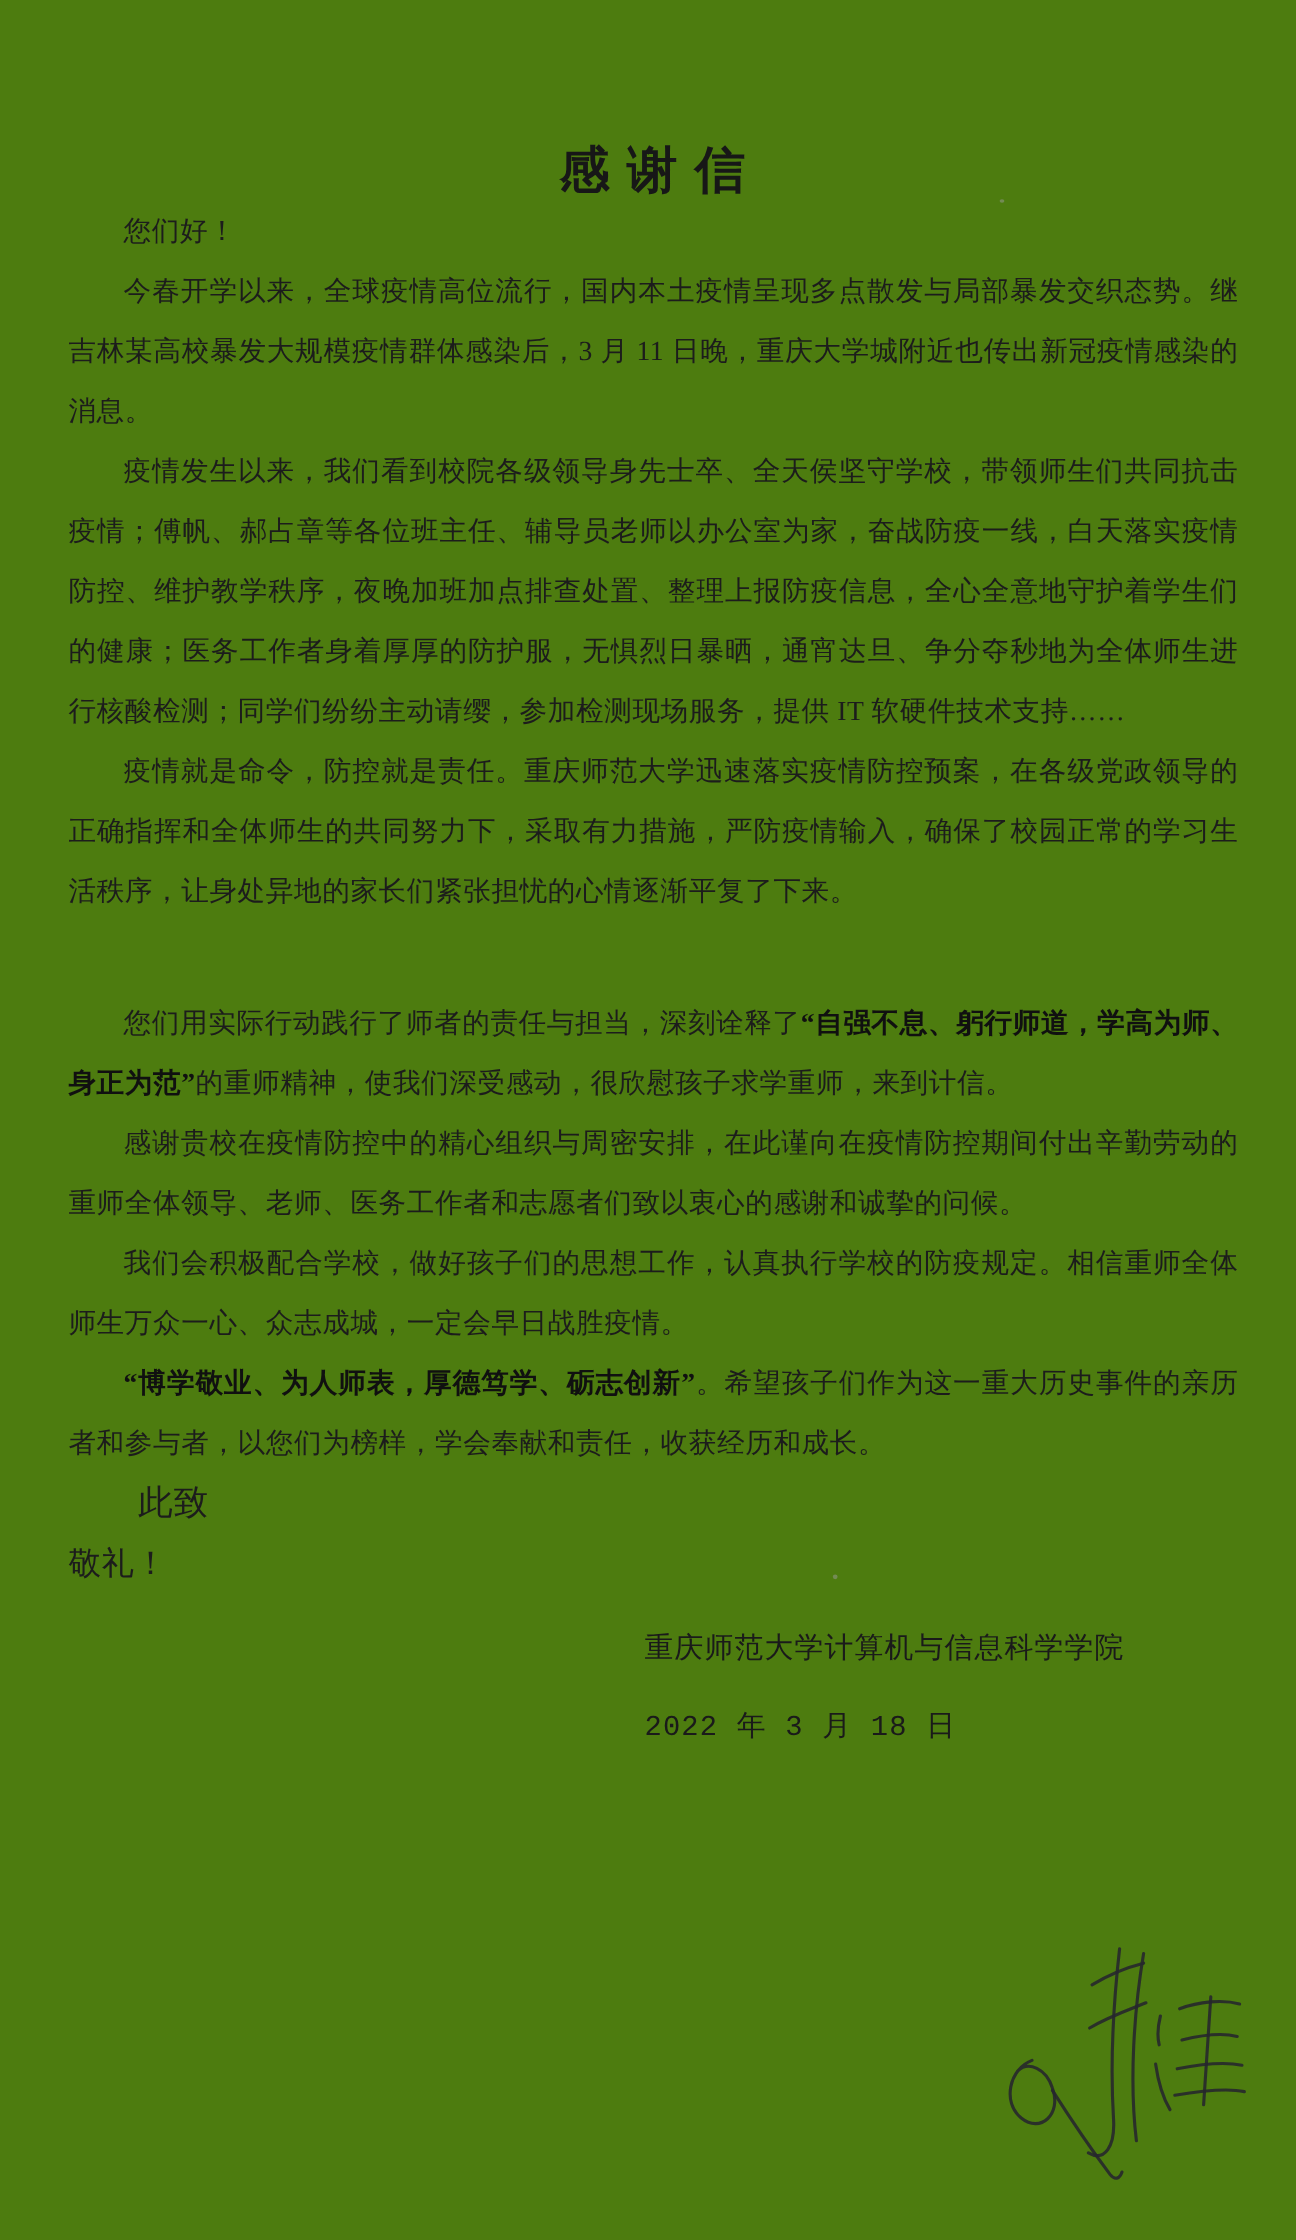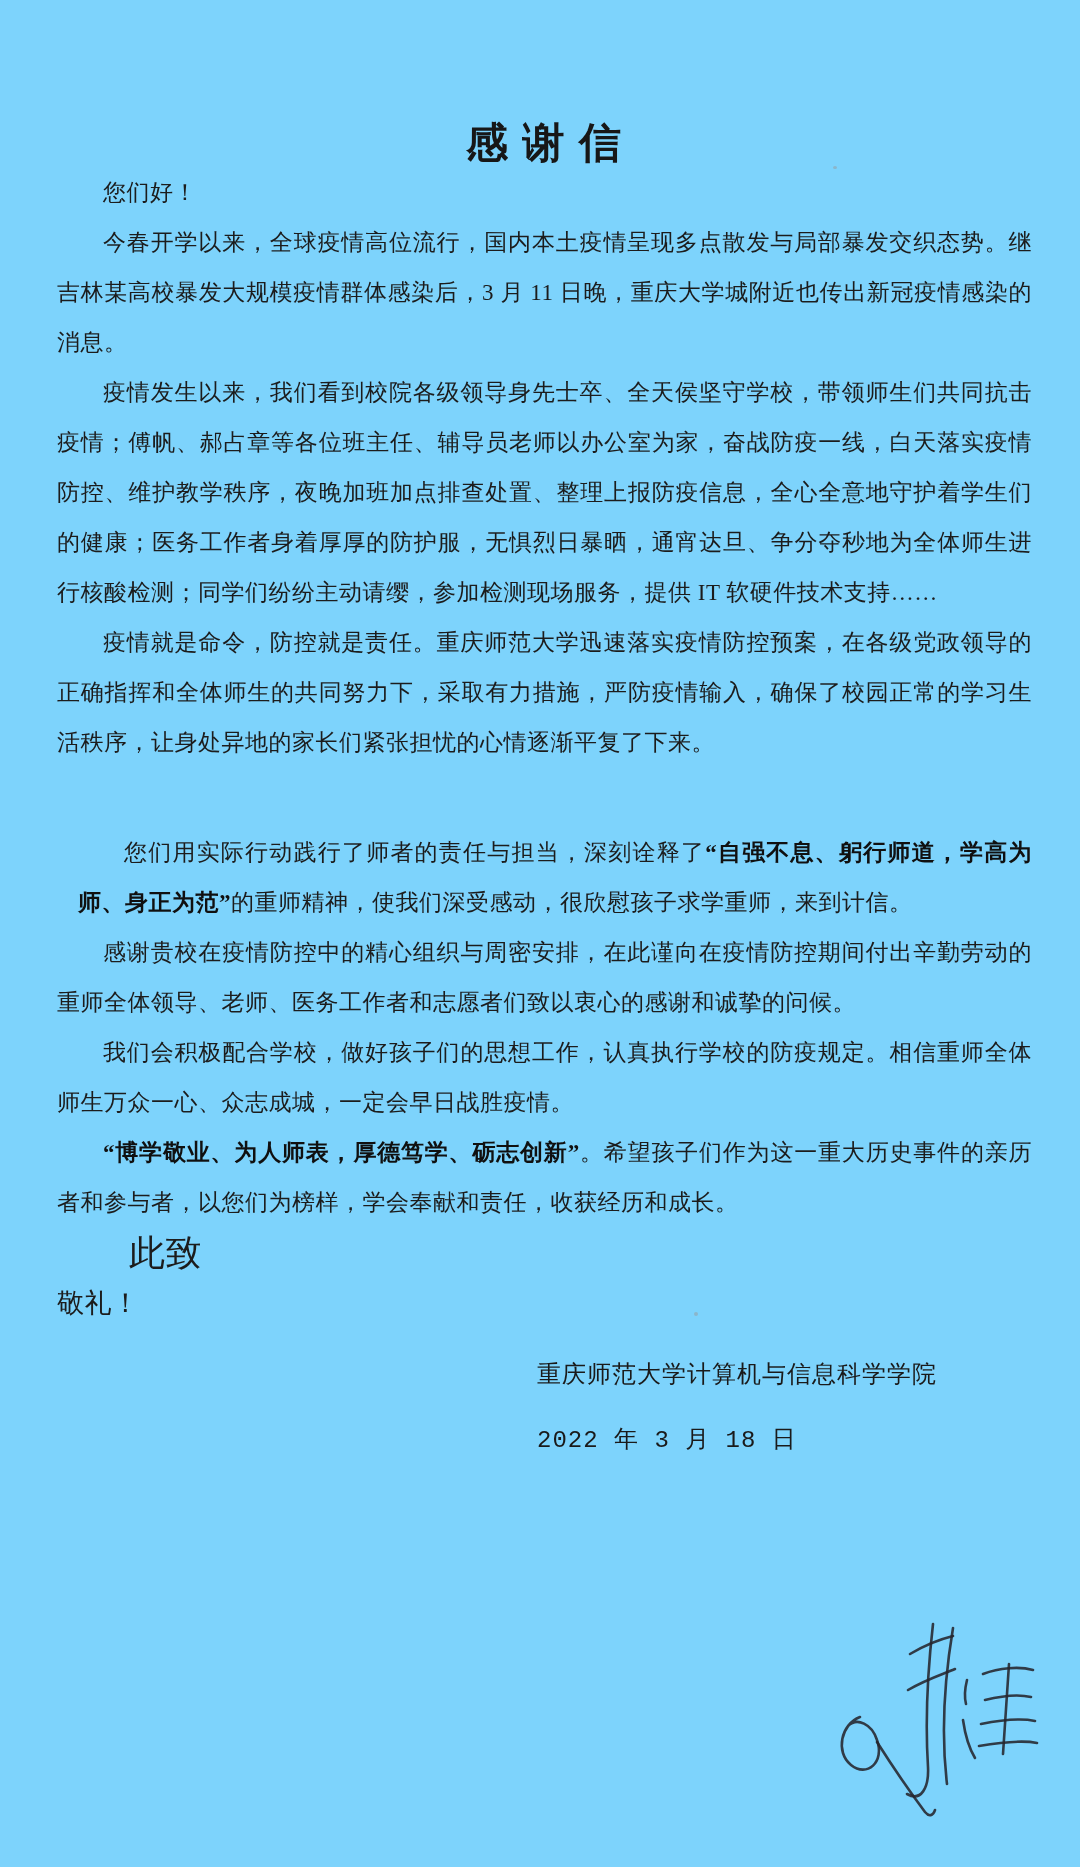--- a/index.html
+++ b/index.html
@@ -1,20 +1,20 @@
 <!DOCTYPE html>
 <html><head>
 <meta charset="utf-8">
 <style>
   html,body{margin:0;padding:0;background:#e9e9e9;}
   .page{
     position:relative;
     width:1080px;height:1867px;
     margin:0 auto;
-    background:#7dd3fc;
+    background:#4d7c0f;
     overflow:hidden;
     font-family:"Liberation Serif","DejaVu Serif",serif;
     color:#1c1c1c;
     box-sizing:border-box;
     padding:0 48px 0 57px;
   }
   .title{
     margin:118px 0 0 0;
     font-size:42px;
     line-height:50px;
@@ -32,24 +32,24 @@
     color:#141414;
   }
   .body p.para{
     margin:0;
     font-size:23px;
     line-height:50px;
     text-indent:2em;
     text-align:justify;
     letter-spacing:0.5px;
   }
-  .body p.para.gap{margin-top:60px;margin-left:21px;}
+  .body p.para.gap{margin-top:60px;}
   .body .b{font-weight:700;color:#101010;}
   .closing-cizhi{
-    margin:0;font-size:36px;line-height:50px;text-indent:2em;letter-spacing:0.5px;
+    margin:0;font-size:29px;line-height:50px;text-indent:2em;letter-spacing:0.5px;
   }
   .closing-jingli{
     margin:0;font-size:27px;line-height:50px;text-indent:0;letter-spacing:0.5px;
   }
   .sign-block{
     width:460px;
     margin:15px 0 0 480px;
     text-align:left;
     font-size:24px;
     line-height:65px;

